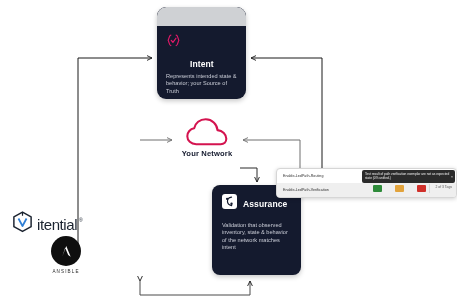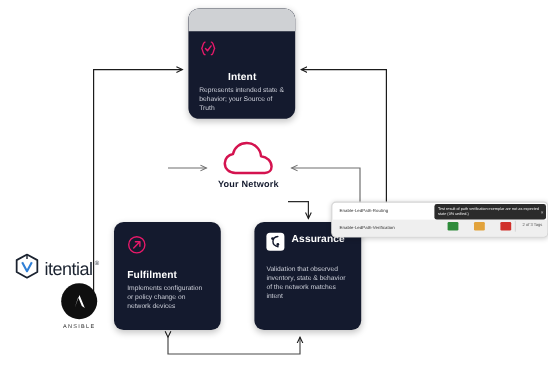--- a/index.html
+++ b/index.html
@@ -59,21 +59,21 @@
   #fulfilment-card .inner{padding:11px 9px 0 11px;}
   #fulfilment-icon{
     width:16px;height:16px;margin-bottom:12px;position:relative;
   }
   #fulfilment-card .card-title{font-size:8.5px;margin-bottom:4px;}
   #fulfilment-card .card-desc{font-size:5.6px;}
 
   
   #assurance-card{left:212px;top:185px;width:89px;height:90px;}
   #assurance-card .inner{padding:9px 8px 0 10px;}
-  #assurance-head{display:flex;align-items:flex-start;gap:6px;margin-bottom:13px;}
+  #assurance-head{display:flex;align-items:flex-end;gap:6px;margin-bottom:13px;}
   #assurance-icon{
     width:15px;height:15px;background:#ffffff;border-radius:3px;
     display:flex;align-items:center;justify-content:center;flex:none;
   }
   #assurance-card .card-title{font-size:8.5px;}
   #assurance-card .card-desc{font-size:5.6px;}
 
   
   #network-group{position:absolute;left:176px;top:117px;width:62px;height:44px;text-align:center;}
   #network-label{
@@ -161,33 +161,20 @@
           <path d="M5.2,2.2 C3.4,2.2 3.6,5.2 2.3,7.8 C3.6,10.4 3.4,13.4 5.2,13.4" fill="none" stroke="#e8196a" stroke-width="1.2" stroke-linecap="round"></path>
           <path d="M10.8,2.2 C12.6,2.2 12.4,5.2 13.7,7.8 C12.4,10.4 12.6,13.4 10.8,13.4" fill="none" stroke="#e8196a" stroke-width="1.2" stroke-linecap="round"></path>
           <path d="M5.6,7.9 L7.4,9.9 L10.6,5.6" fill="none" stroke="#e8196a" stroke-width="1.3" stroke-linecap="round" stroke-linejoin="round"></path>
         </svg>
       </div>
       <div class="card-title">Intent</div>
       <div class="card-desc">Represents intended state &amp; behavior; your Source of Truth</div>
     </div>
   </div>
 
-  <div class="card" id="fulfilment-card">
-    <div class="inner">
-      <div id="fulfilment-icon">
-        <svg width="16" height="16" viewBox="0 0 18 18" xmlns="http://www.w3.org/2000/svg">
-          <circle cx="9" cy="9" r="7.6" fill="none" stroke="#e8196a" stroke-width="1.3"></circle>
-          <path d="M6.1,11.9 L11.6,6.4" fill="none" stroke="#e8196a" stroke-width="1.3" stroke-linecap="round"></path>
-          <path d="M7.7,6.2 L11.9,6.2 L11.9,10.4" fill="none" stroke="#e8196a" stroke-width="1.3" stroke-linecap="round" stroke-linejoin="round"></path>
-        </svg>
-      </div>
-      <div class="card-title">Fulfilment</div>
-      <div class="card-desc">Implements configuration or policy change on network devices</div>
-    </div>
-  </div>
 
   <div class="card" id="assurance-card">
     <div class="inner">
       <div id="assurance-head">
         <div id="assurance-icon">
           <svg width="11" height="11" viewBox="0 0 14 14" xmlns="http://www.w3.org/2000/svg">
             <path d="M9.6,1.4 C6.2,1.8 4.4,4.2 4.4,6.8 C4.4,9.4 6.4,11.6 9.8,12.2" fill="none" stroke="#141a2e" stroke-width="1.5" stroke-linecap="round"></path>
             <circle cx="4.0" cy="3.6" r="1.5" fill="#141a2e"></circle>
             <circle cx="9.6" cy="9.9" r="1.5" fill="#141a2e"></circle>
           </svg>

